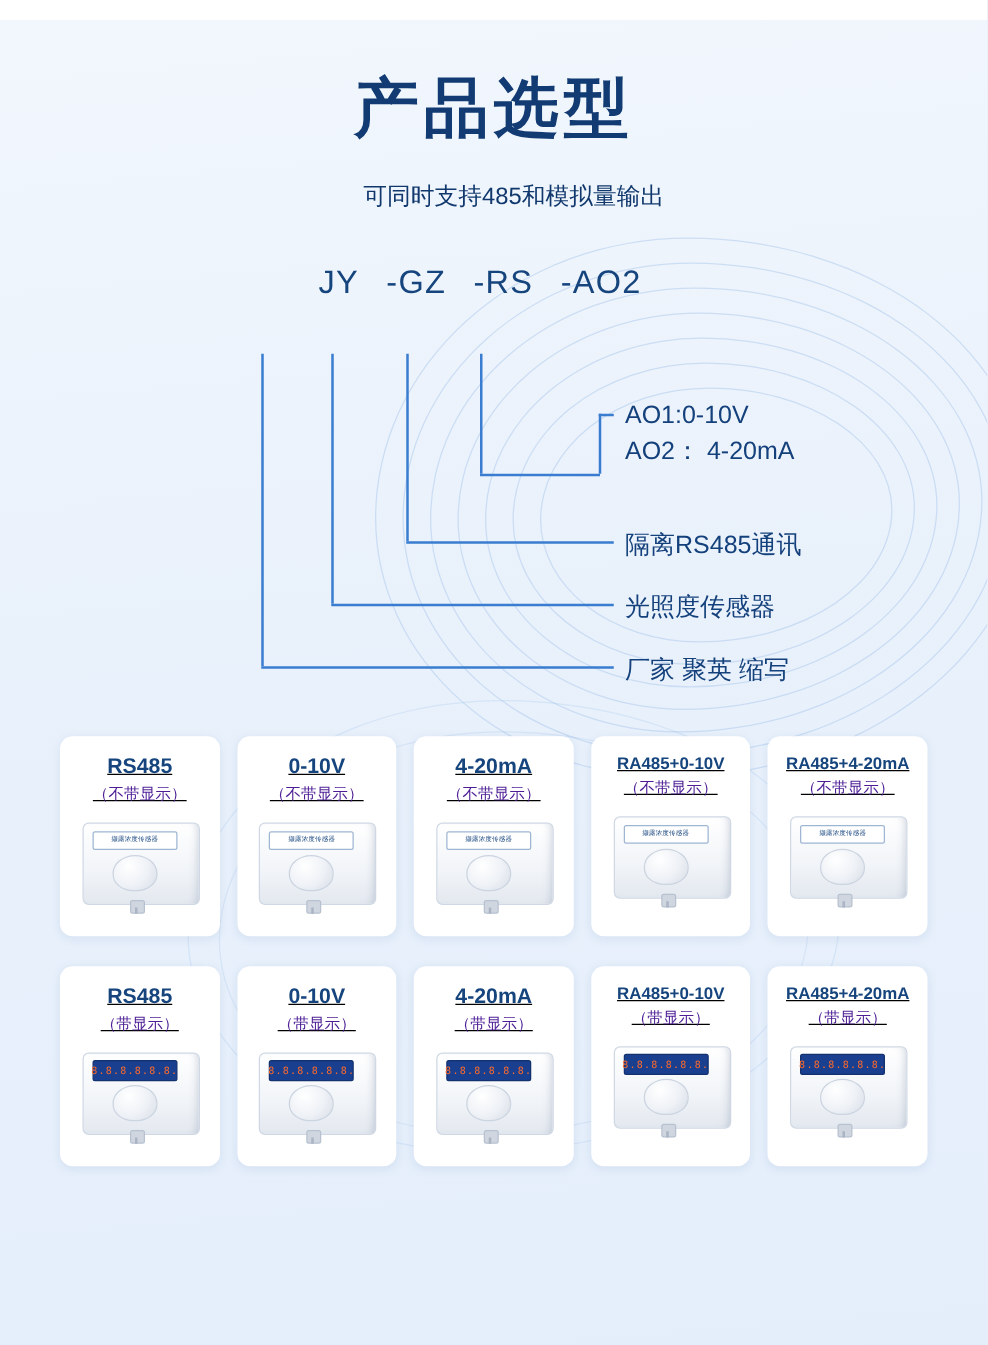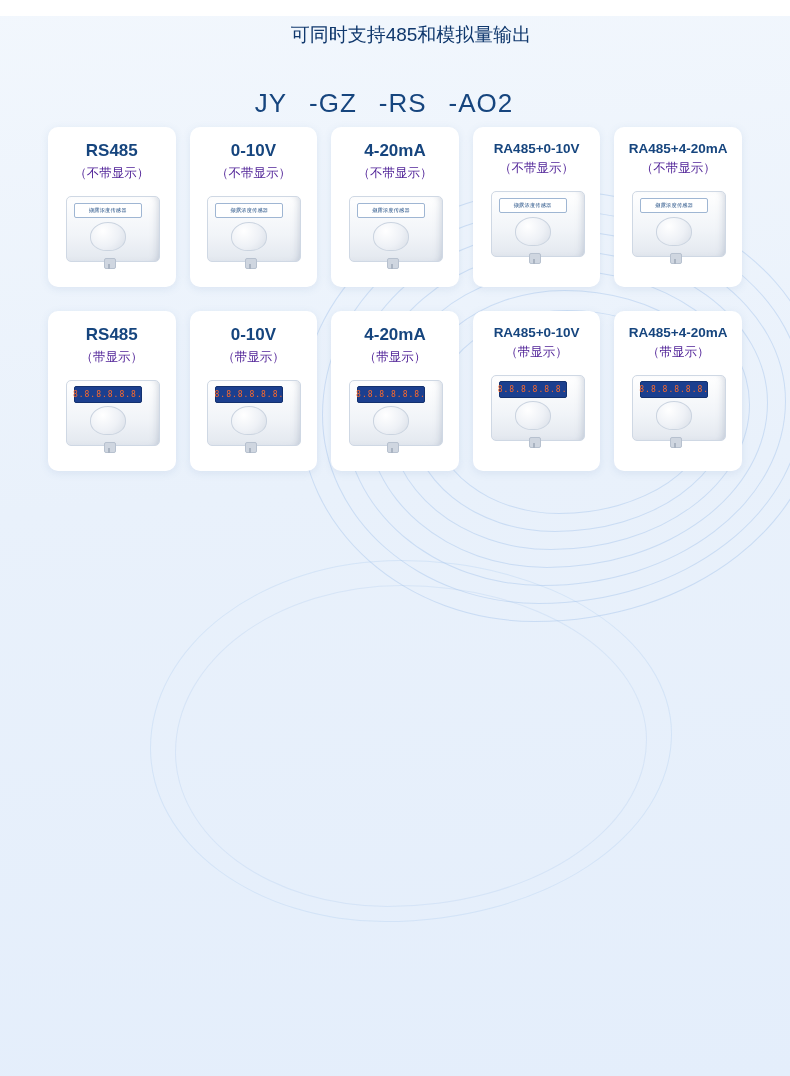--- a/index.html
+++ b/index.html
@@ -98,20 +98,21 @@
   }
   .card {
     background: #ffffff;
     border-radius: 10px;
     box-shadow: 0 2px 8px rgba(80,120,175,0.12);
     padding: 14px 6px 10px;
     text-align: center;
     height: 160px;
     box-sizing: border-box;
     position: relative;
+    text-decoration: underline;
   }
   .card-title {
     font-size: 17px;
     font-weight: bold;
     color: #16457e;
   }
   .card-title.sm { font-size: 13.5px; }
   .card-sub {
     font-size: 12.5px;
     color: #4c1d95;
@@ -196,26 +197,48 @@
   <div class="swirl" style="left:300px; top:190px; width:520px; height:430px;"></div>
   <div class="swirl" style="left:322px; top:210px; width:480px; height:392px;"></div>
   <div class="swirl" style="left:344px; top:230px; width:440px; height:354px;"></div>
   <div class="swirl" style="left:366px; top:250px; width:400px; height:316px;"></div>
   <div class="swirl" style="left:388px; top:270px; width:360px; height:278px;"></div>
   <div class="swirl" style="left:410px; top:290px; width:320px; height:240px;"></div>
   <div class="swirl" style="left:432px; top:310px; width:280px; height:202px;"></div>
   <div class="swirl" style="left:150px; top:560px; width:520px; height:360px; border-color:rgba(163,196,236,0.28);"></div>
   <div class="swirl" style="left:175px; top:585px; width:470px; height:320px; border-color:rgba(163,196,236,0.25);"></div>
 
+  <div class="title">产品选型</div>
   <div class="subtitle">可同时支持485和模拟量输出</div>
 
   <div class="code-row">
     <span class="code-seg">JY</span><span class="code-seg">-GZ</span><span class="code-seg">-RS</span><span class="code-seg">-AO2</span>
   </div>
 
+  <div class="diagram">
+
+    <div class="dline vline" style="left:209px; top:42px; height:250px;"></div>
+    <div class="dline vline" style="left:265px; top:42px; height:200px;"></div>
+    <div class="dline vline" style="left:325px; top:42px; height:150px;"></div>
+    <div class="dline vline" style="left:384px; top:42px; height:96px;"></div>
+
+    <div class="dline hline" style="left:384px; top:138px; width:96px;"></div>
+    <div class="dline vline" style="left:479px; top:90px; height:48px;"></div>
+    <div class="dline hline" style="left:479px; top:90px; width:12px;"></div>
+
+    <div class="dline hline" style="left:325px; top:192px; width:166px;"></div>
+    <div class="dline hline" style="left:265px; top:242px; width:226px;"></div>
+    <div class="dline hline" style="left:209px; top:292px; width:282px;"></div>
+
+    <div class="dlabel" style="left:500px; top:80px;">AO1:0-10V</div>
+    <div class="dlabel" style="left:500px; top:106px;">AO2： 4-20mA</div>
+    <div class="dlabel" style="left:500px; top:181px;">隔离RS485通讯</div>
+    <div class="dlabel" style="left:500px; top:231px;">光照度传感器</div>
+    <div class="dlabel" style="left:500px; top:281px;">厂家 聚英 缩写</div>
+  </div>
 
   <div class="cards">
 
     <div class="card">
       <div class="card-title">RS485</div>
       <div class="card-sub">（不带显示）</div>
       <div class="device">
         <div class="dev-body"></div>
         <div class="dev-label">撷露浓度传感器</div>
         <div class="dev-dome"></div>

